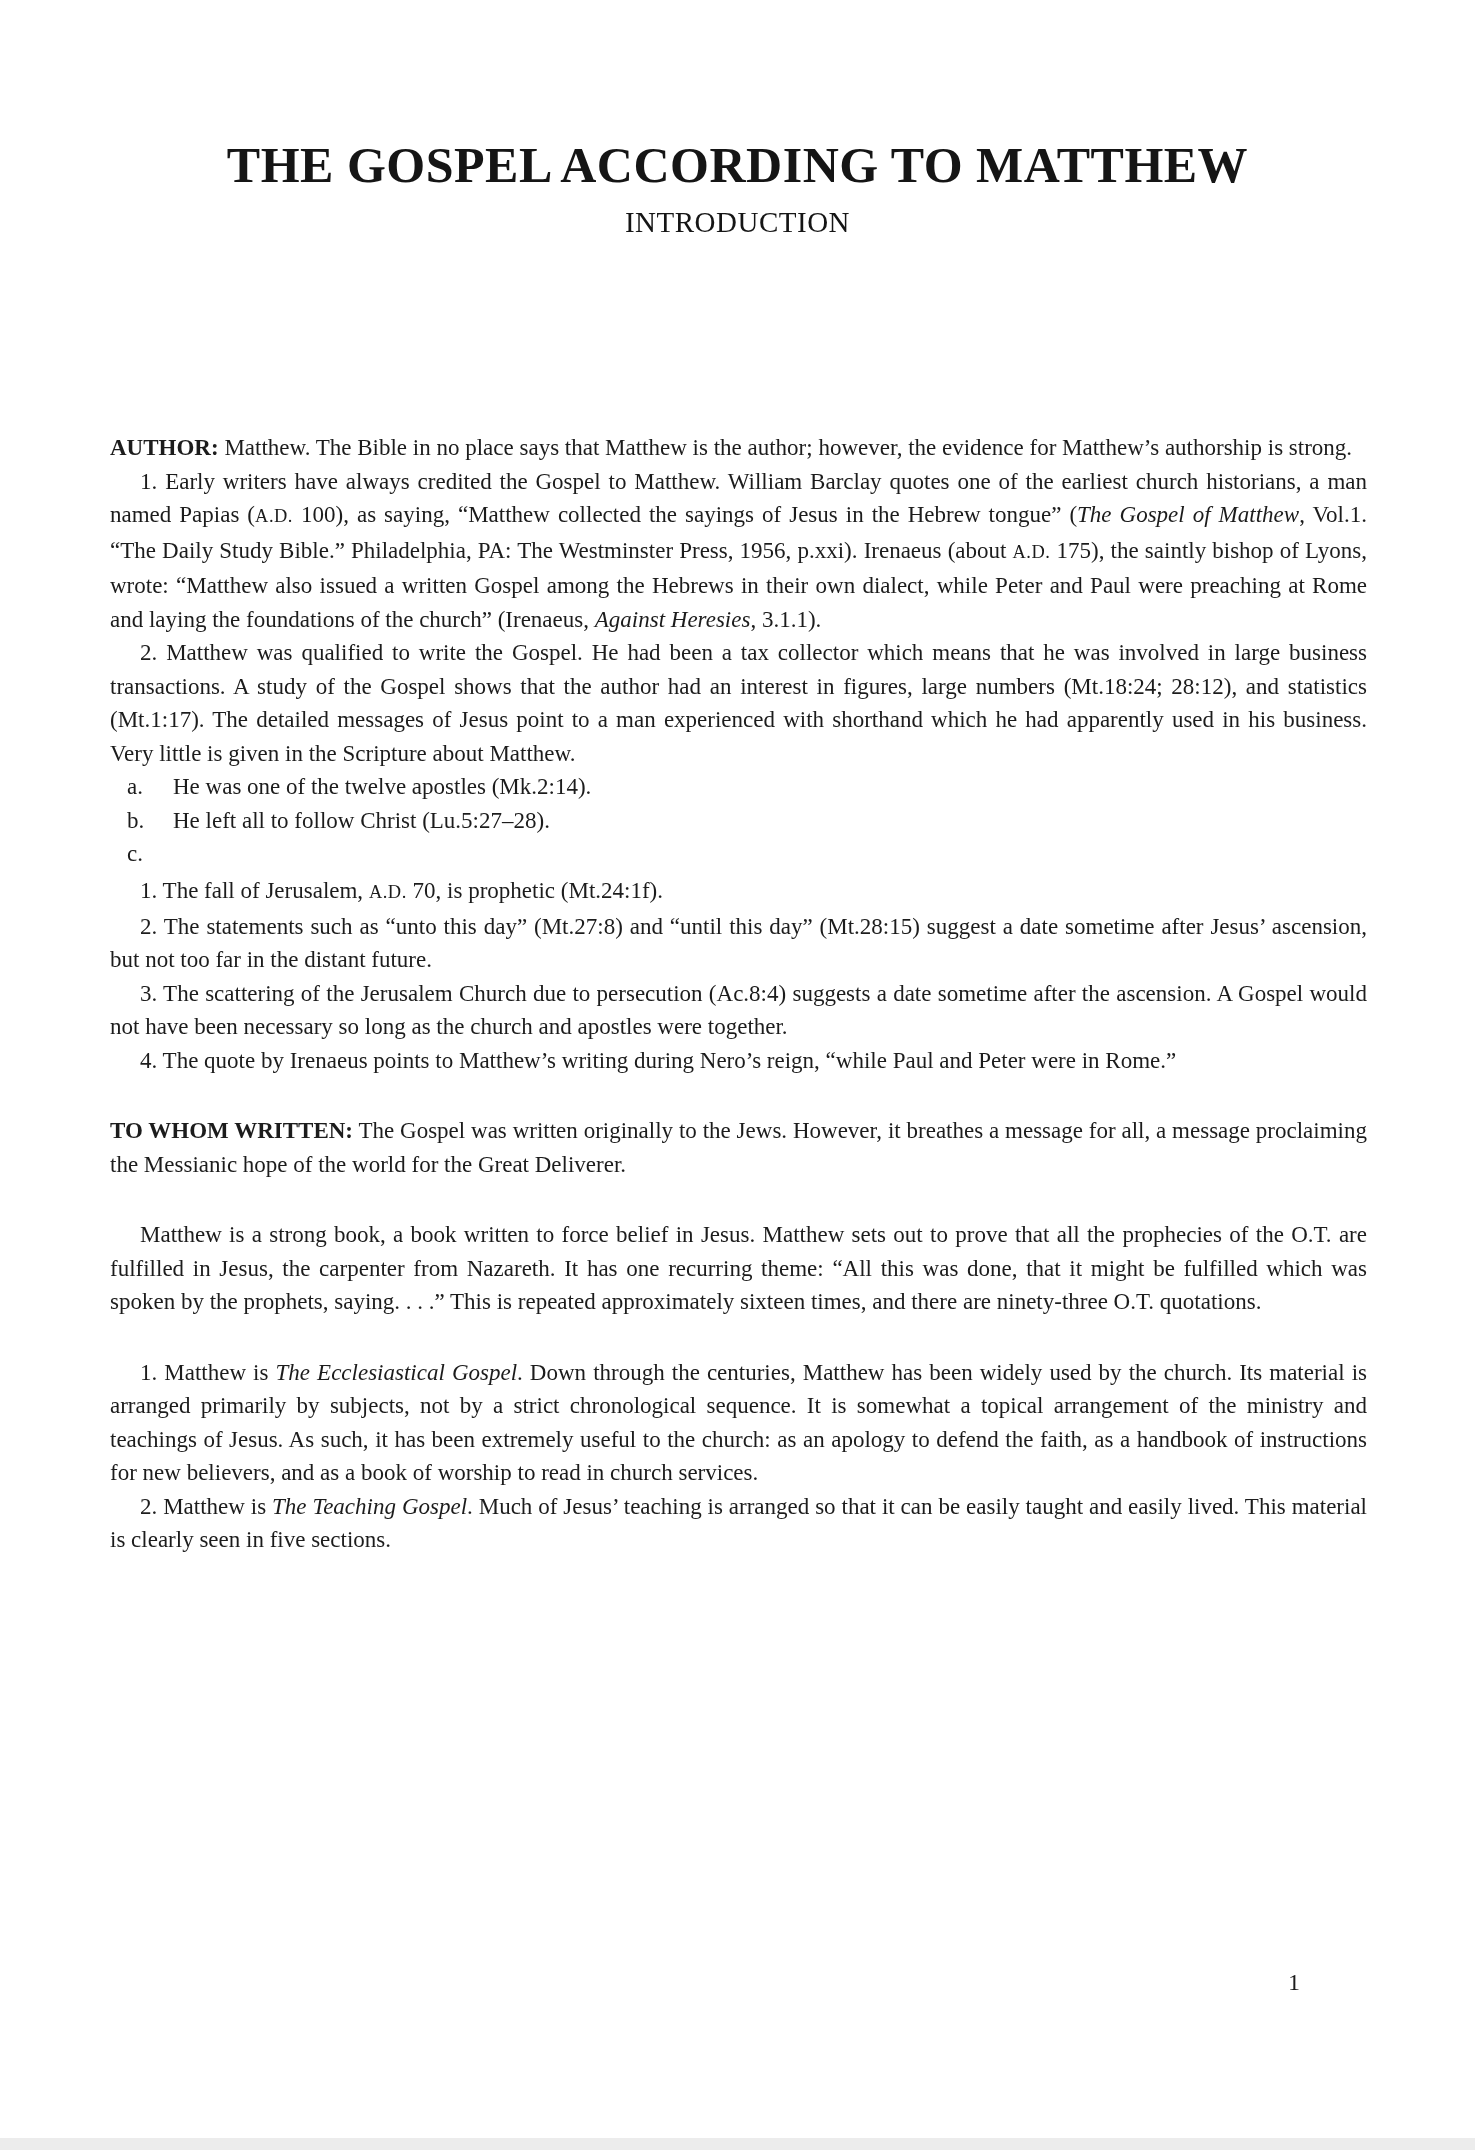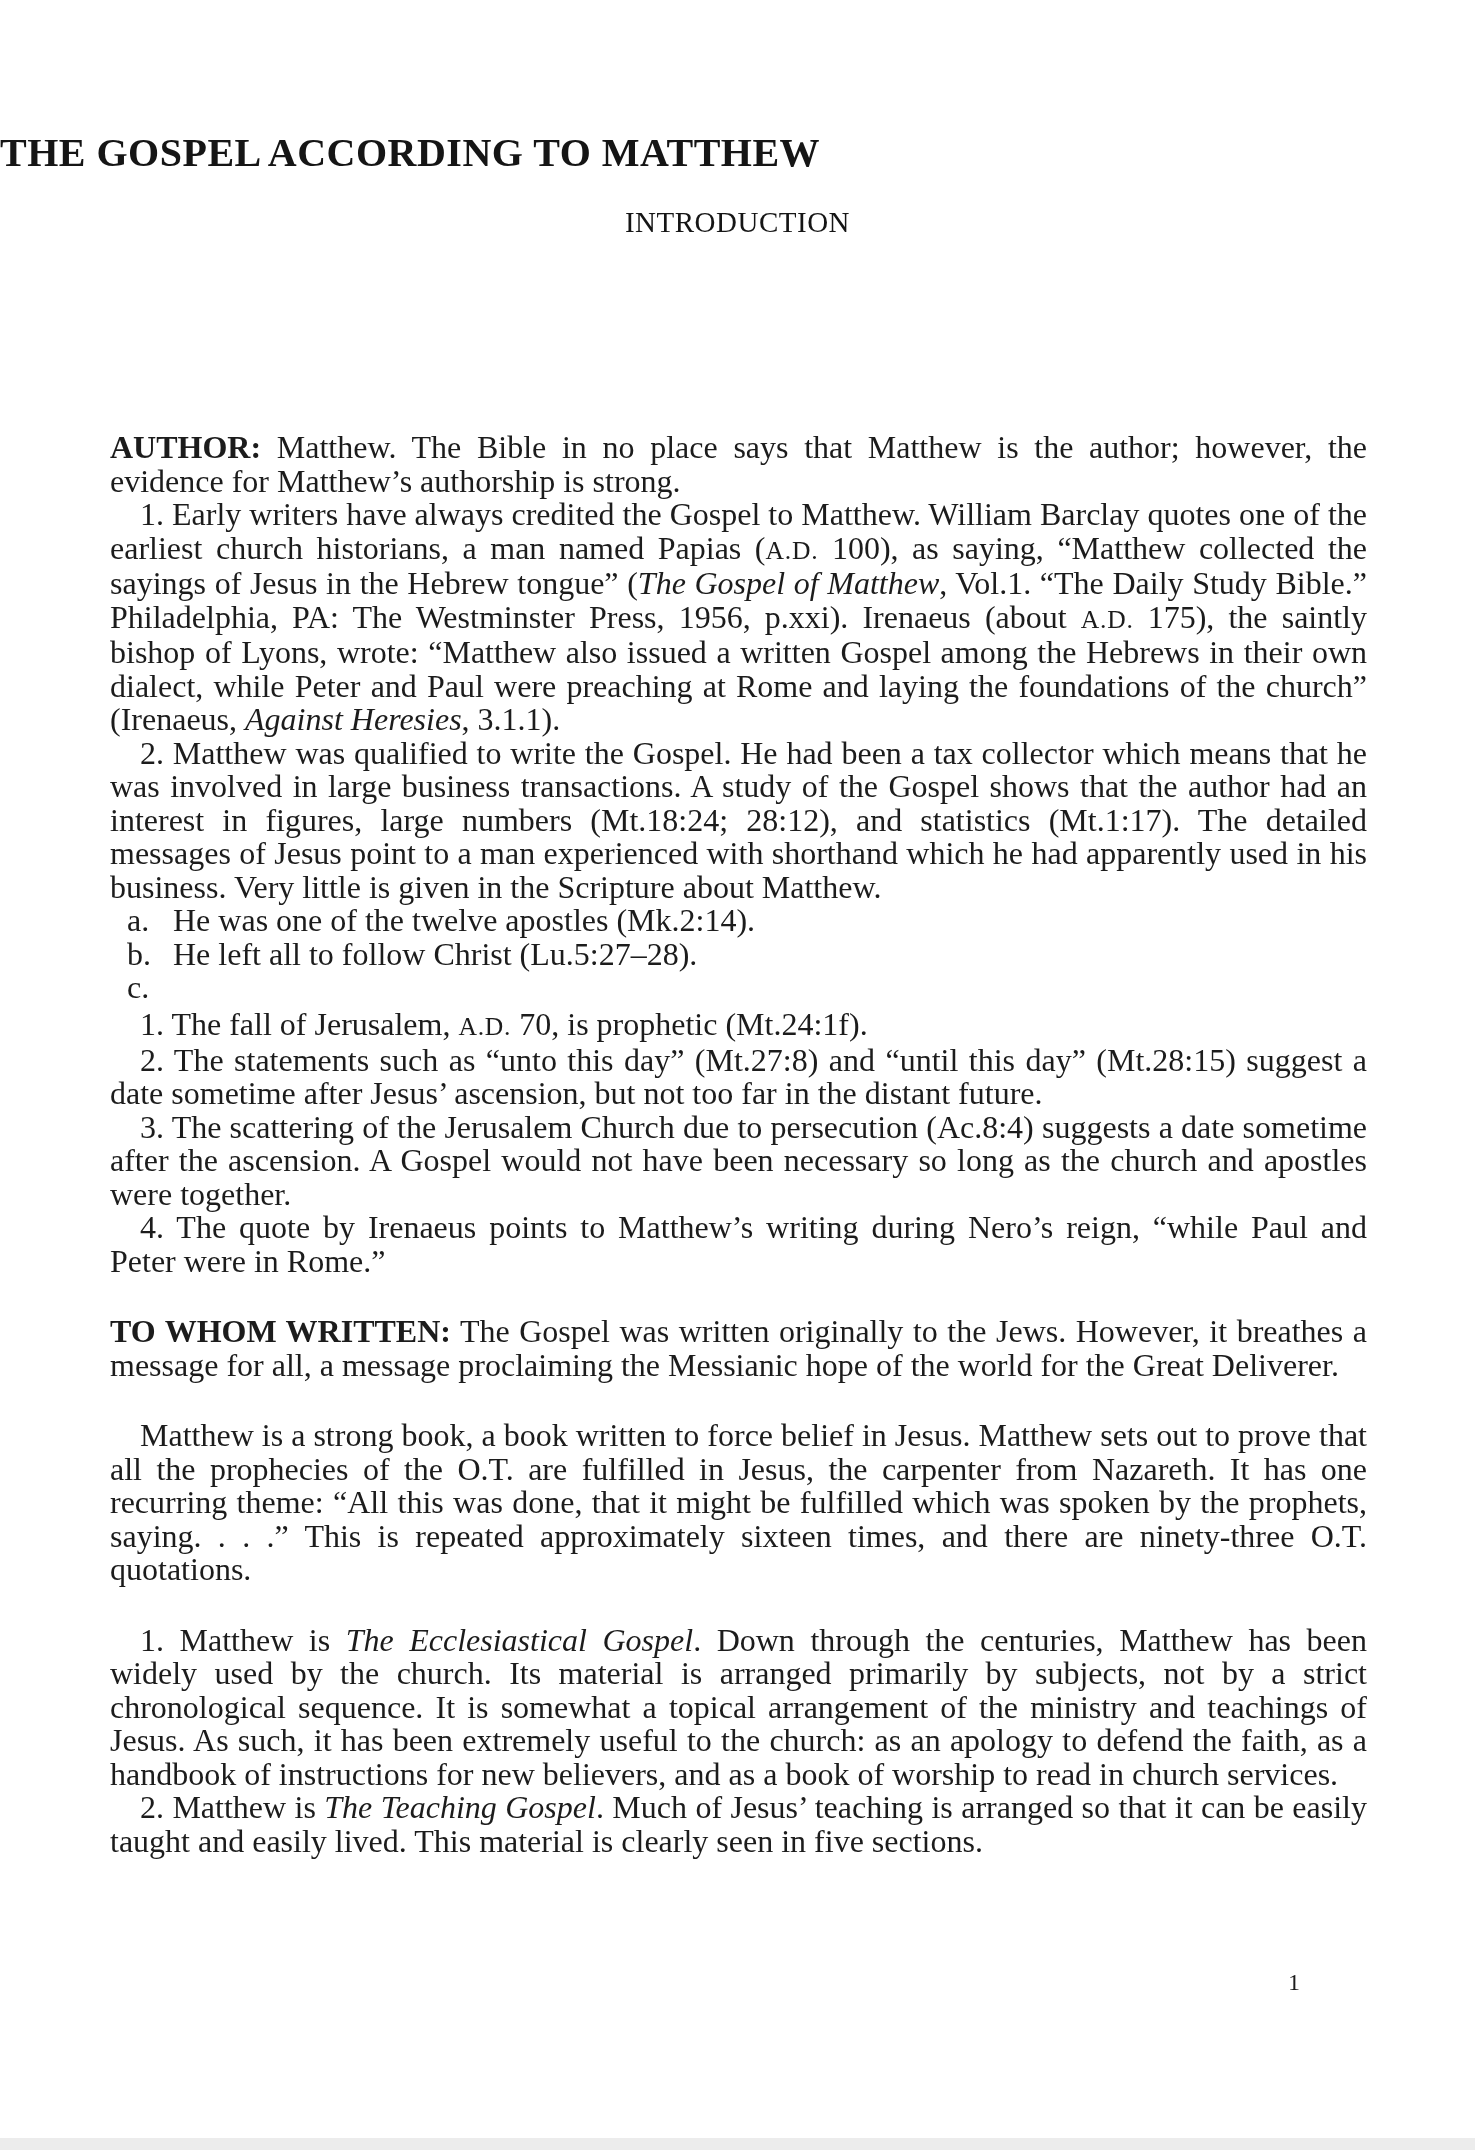--- a/index.html
+++ b/index.html
@@ -4,31 +4,31 @@
 <style>
   html, body { margin: 0; padding: 0; background: #ffffff; }
   body {
     width: 1475px; height: 2150px; position: relative;
     font-family: "Liberation Serif", serif;
     color: #1c1c1c;
     -webkit-font-smoothing: antialiased;
   }
   .page-title {
     position: absolute; top: 102px; left: 0; width: 100%;
-    text-align: left; font-size: 40px; font-weight: bold;
+    text-align: center; font-size: 50px; font-weight: bold;
     letter-spacing: 0.5px; color: #151515;
   }
   .page-subtitle {
     position: absolute; top: 182px; left: 0; width: 100%;
     text-align: center; font-size: 29px; font-weight: normal;
     letter-spacing: 0.5px; color: #151515;
   }
   .doc-body {
     position: absolute; top: 431px; left: 110px; width: 1257px;
-    font-size: 32px; line-height: 33.5px; text-align: justify;
+    font-size: 23px; line-height: 33.5px; text-align: justify;
   }
   .sec { margin: 0 0 37px 0; }
   .sec:last-child { margin-bottom: 0; }
   .para { margin: 0; }
   .para.indent { text-indent: 30px; }
   .para.alpha { padding-left: 63px; position: relative; }
   .para .marker { position: absolute; left: 17px; }
   .para.indent2 { padding-left: 57px; }
   .run.b { font-weight: bold; }
   .run.i { font-style: italic; }

